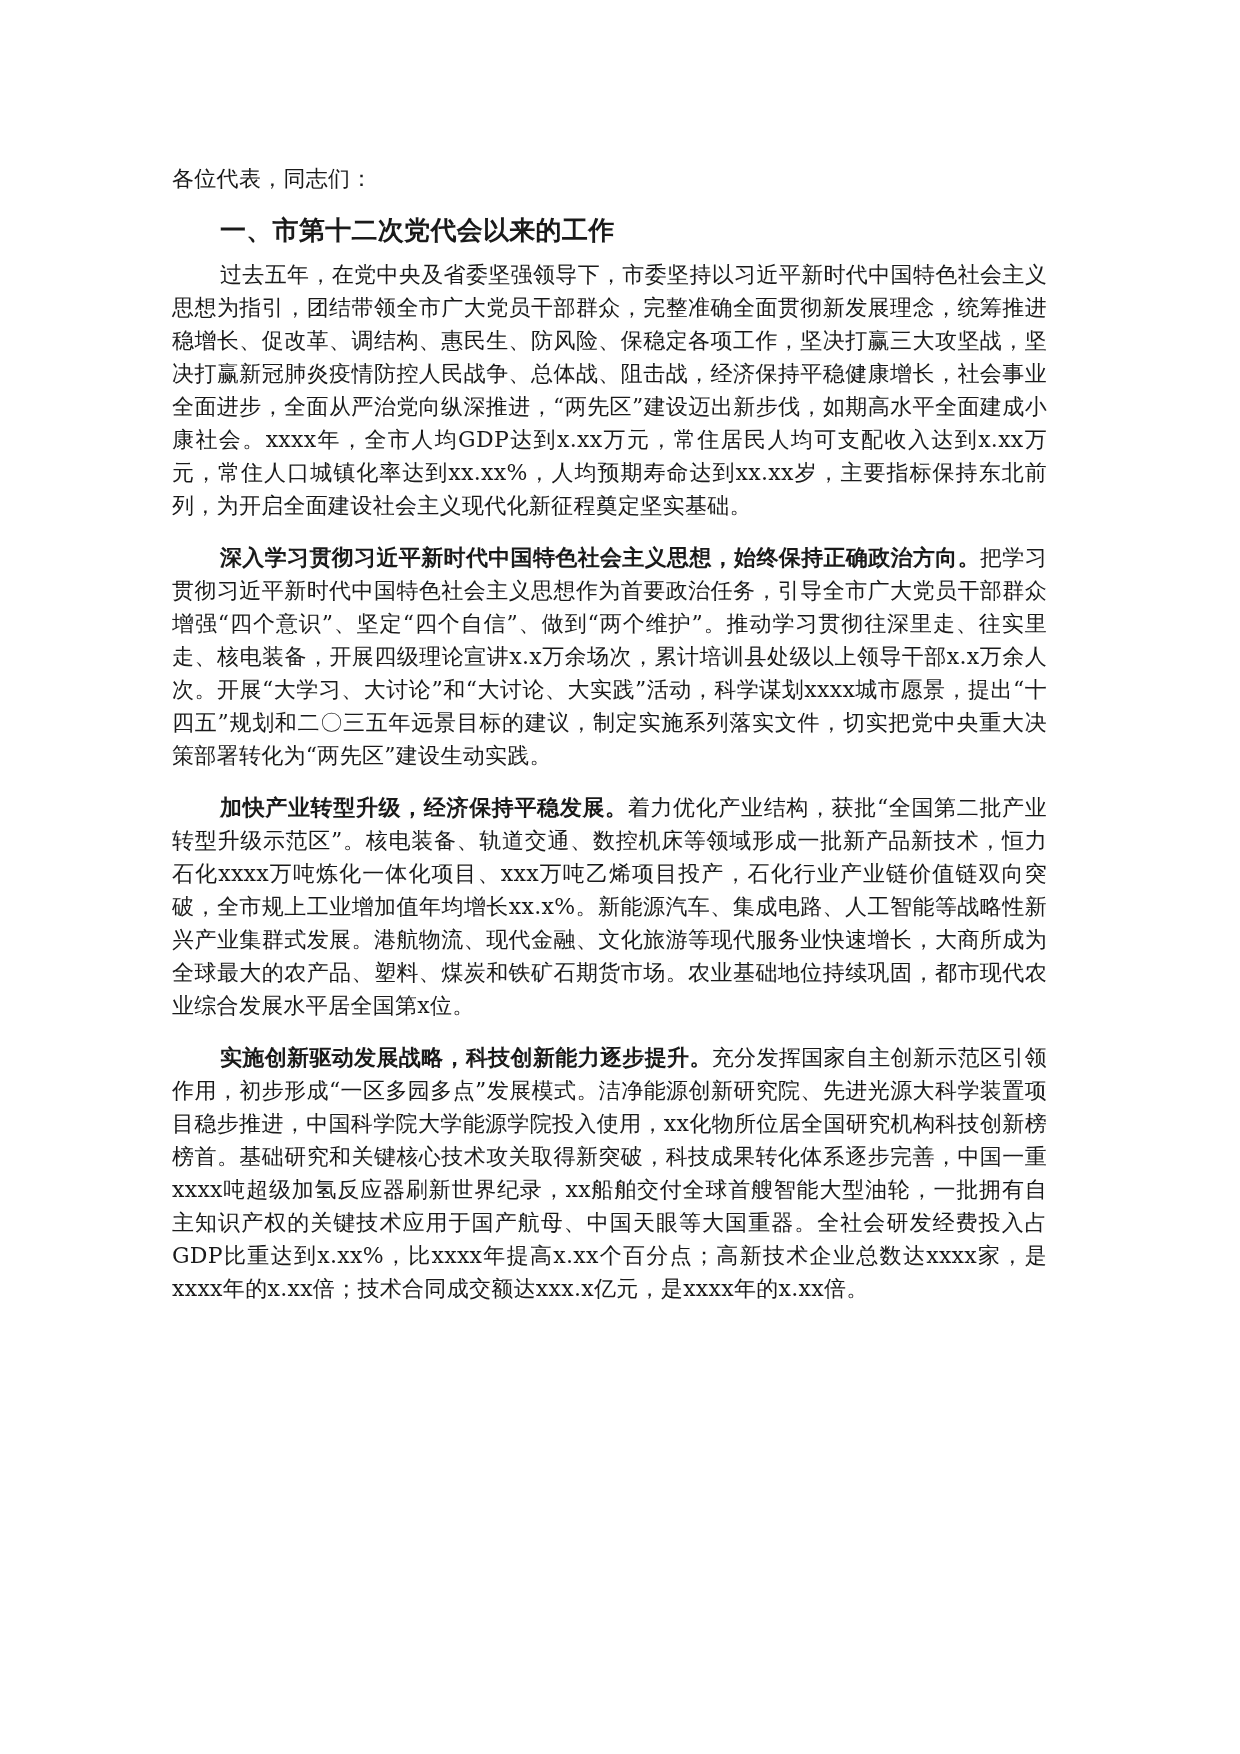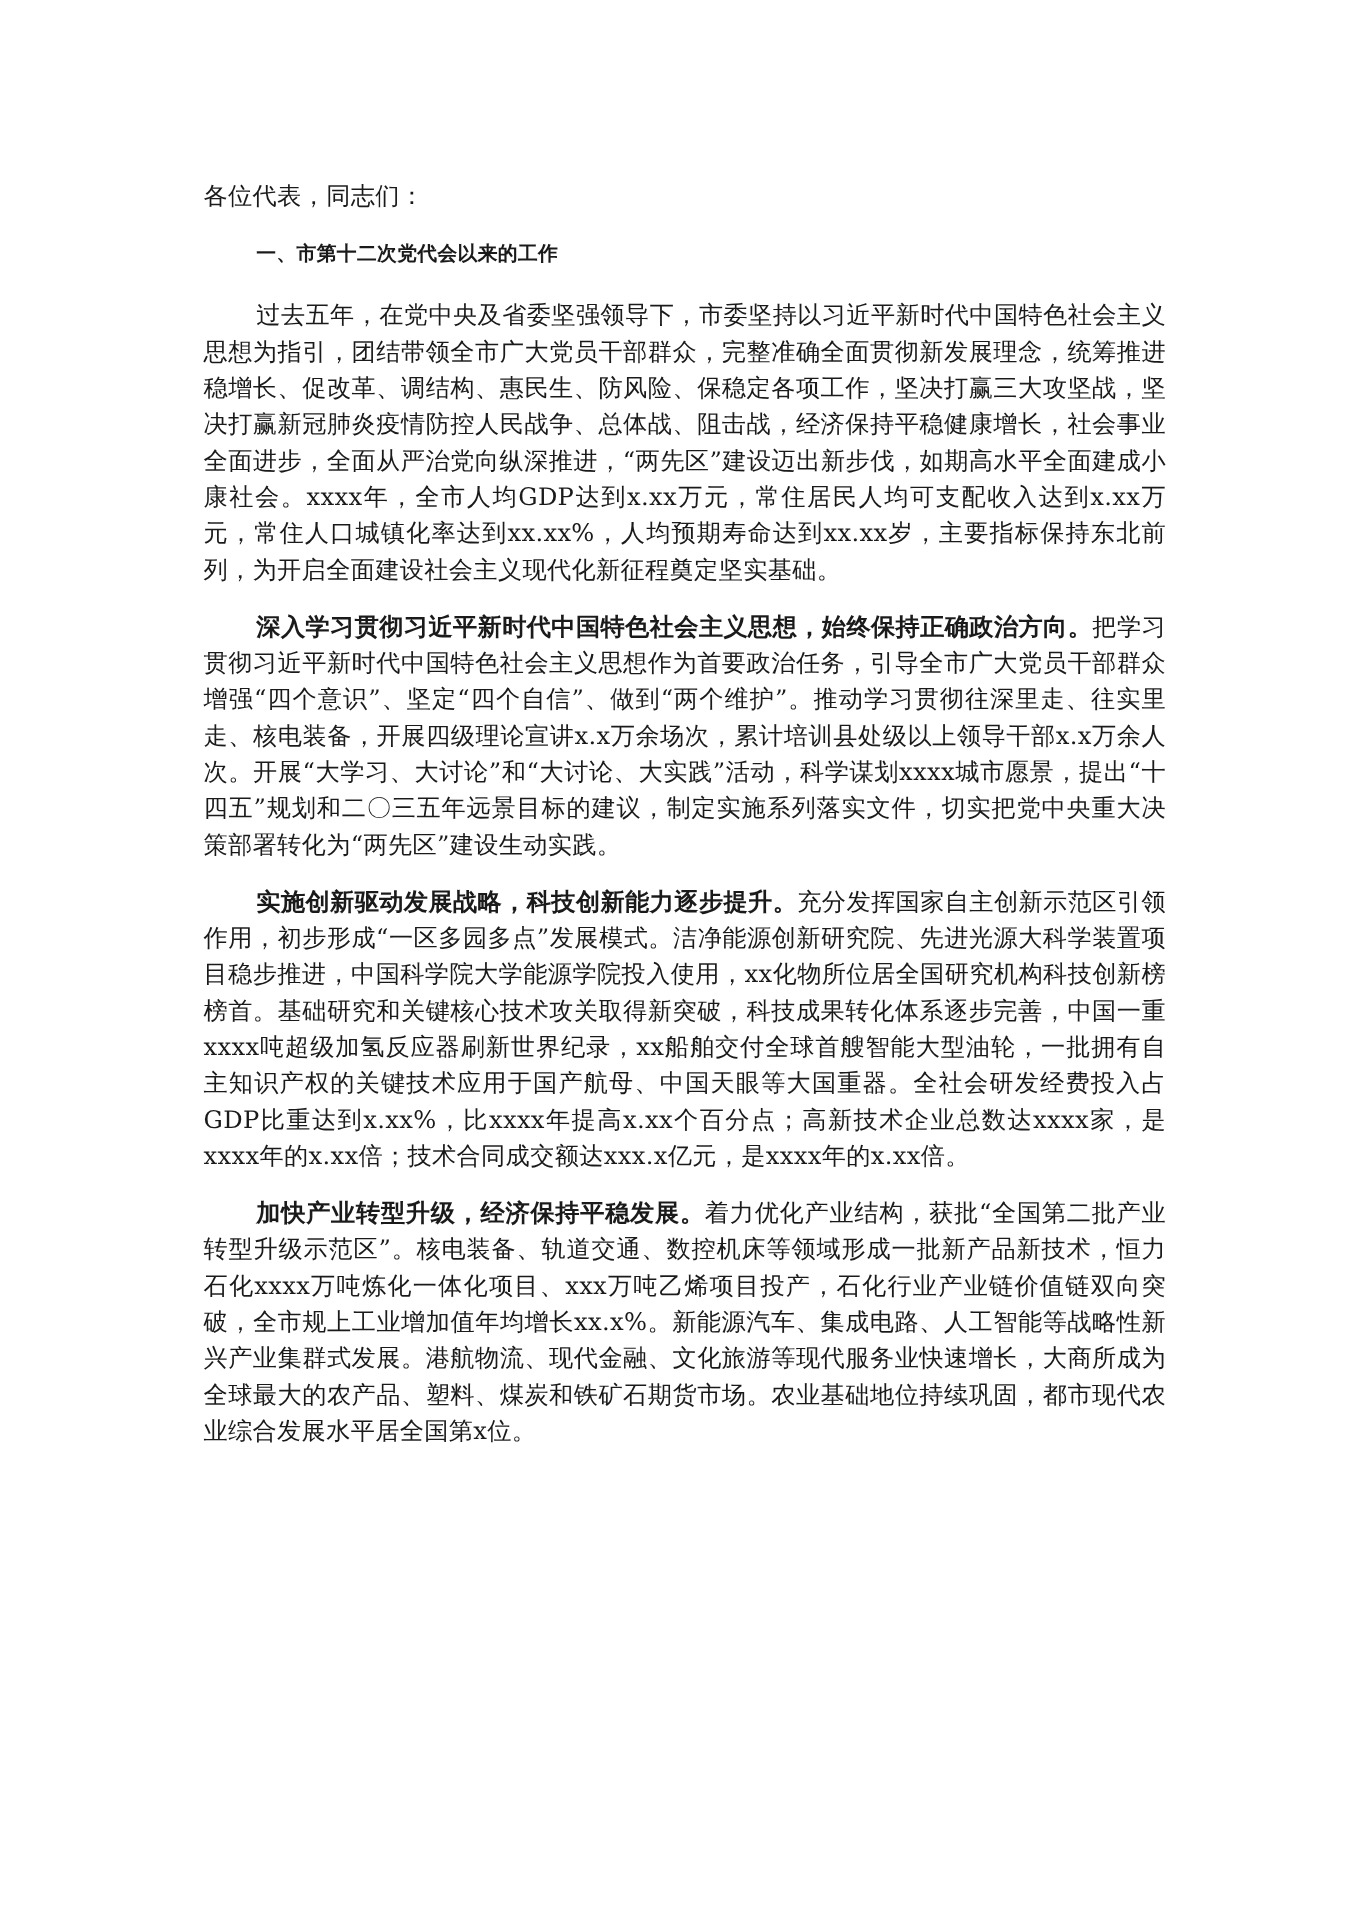--- a/index.html
+++ b/index.html
@@ -1,36 +1,36 @@
 <!DOCTYPE html>
 <html><head>
 <meta charset="utf-8">
 <style>
   html, body { margin: 0; padding: 0; background: #ffffff; }
   body { width: 1240px; height: 1754px; position: relative; overflow: hidden; }
   .page {
-    position: absolute; left: 185px; top: 162px; width: 875px;
+    position: absolute; left: 172px; top: 162px; width: 875px;
     font-family: "DejaVu Serif", "Liberation Serif", serif;
     font-size: 22px; color: #1a1a1a; line-height: 33px;
   }
   p { margin: 0 0 19px 0; text-align: justify; text-align-last: left; letter-spacing: 0.3px; }
   p.indent { text-indent: 48px; }
   p.salutation { margin-bottom: 19px; }
   h2 {
-    margin: 0 0 24px 0; font-size: 18px; line-height: 33px; font-weight: bold;
+    margin: 0 0 11px 0; font-size: 26px; line-height: 33px; font-weight: bold;
     text-indent: 48px; font-family: "DejaVu Sans", "Liberation Sans", sans-serif; letter-spacing: 0.3px;
   }
   .lead { font-weight: bold; font-family: "DejaVu Sans", "Liberation Sans", sans-serif; }
 </style>
 </head>
 <body>
 
 <div class="page">
   <p class="salutation">各位代表，同志们：</p>
   <h2>一、市第十二次党代会以来的工作</h2>
   <p class="indent">过去五年，在党中央及省委坚强领导下，市委坚持以习近平新时代中国特色社会主义思想为指引，团结带领全市广大党员干部群众，完整准确全面贯彻新发展理念，统筹推进稳增长、促改革、调结构、惠民生、防风险、保稳定各项工作，坚决打赢三大攻坚战，坚决打赢新冠肺炎疫情防控人民战争、总体战、阻击战，经济保持平稳健康增长，社会事业全面进步，全面从严治党向纵深推进，“两先区”建设迈出新步伐，如期高水平全面建成小康社会。xxxx年，全市人均GDP达到x.xx万元，常住居民人均可支配收入达到x.xx万元，常住人口城镇化率达到xx.xx%，人均预期寿命达到xx.xx岁，主要指标保持东北前列，为开启全面建设社会主义现代化新征程奠定坚实基础。</p>
 
   <p class="indent"><span class="lead">深入学习贯彻习近平新时代中国特色社会主义思想，始终保持正确政治方向。</span><span>把学习贯彻习近平新时代中国特色社会主义思想作为首要政治任务，引导全市广大党员干部群众增强“四个意识”、坚定“四个自信”、做到“两个维护”。推动学习贯彻往深里走、往实里走、核电装备，开展四级理论宣讲x.x万余场次，累计培训县处级以上领导干部x.x万余人次。开展“大学习、大讨论”和“大讨论、大实践”活动，科学谋划xxxx城市愿景，提出“十四五”规划和二〇三五年远景目标的建议，制定实施系列落实文件，切实把党中央重大决策部署转化为“两先区”建设生动实践。</span></p>
 
+  <p class="indent"><span class="lead">加快产业转型升级，经济保持平稳发展。</span><span>着力优化产业结构，获批“全国第二批产业转型升级示范区”。核电装备、轨道交通、数控机床等领域形成一批新产品新技术，恒力石化xxxx万吨炼化一体化项目、xxx万吨乙烯项目投产，石化行业产业链价值链双向突破，全市规上工业增加值年均增长xx.x%。新能源汽车、集成电路、人工智能等战略性新兴产业集群式发展。港航物流、现代金融、文化旅游等现代服务业快速增长，大商所成为全球最大的农产品、塑料、煤炭和铁矿石期货市场。农业基础地位持续巩固，都市现代农业综合发展水平居全国第x位。</span></p>
+
   <p class="indent"><span class="lead">实施创新驱动发展战略，科技创新能力逐步提升。</span><span>充分发挥国家自主创新示范区引领作用，初步形成“一区多园多点”发展模式。洁净能源创新研究院、先进光源大科学装置项目稳步推进，中国科学院大学能源学院投入使用，xx化物所位居全国研究机构科技创新榜榜首。基础研究和关键核心技术攻关取得新突破，科技成果转化体系逐步完善，中国一重xxxx吨超级加氢反应器刷新世界纪录，xx船舶交付全球首艘智能大型油轮，一批拥有自主知识产权的关键技术应用于国产航母、中国天眼等大国重器。全社会研发经费投入占GDP比重达到x.xx%，比xxxx年提高x.xx个百分点；高新技术企业总数达xxxx家，是xxxx年的x.xx倍；技术合同成交额达xxx.x亿元，是xxxx年的x.xx倍。</span></p>
-
-  <p class="indent"><span class="lead">加快产业转型升级，经济保持平稳发展。</span><span>着力优化产业结构，获批“全国第二批产业转型升级示范区”。核电装备、轨道交通、数控机床等领域形成一批新产品新技术，恒力石化xxxx万吨炼化一体化项目、xxx万吨乙烯项目投产，石化行业产业链价值链双向突破，全市规上工业增加值年均增长xx.x%。新能源汽车、集成电路、人工智能等战略性新兴产业集群式发展。港航物流、现代金融、文化旅游等现代服务业快速增长，大商所成为全球最大的农产品、塑料、煤炭和铁矿石期货市场。农业基础地位持续巩固，都市现代农业综合发展水平居全国第x位。</span></p>
 </div>
 
 </body></html>

